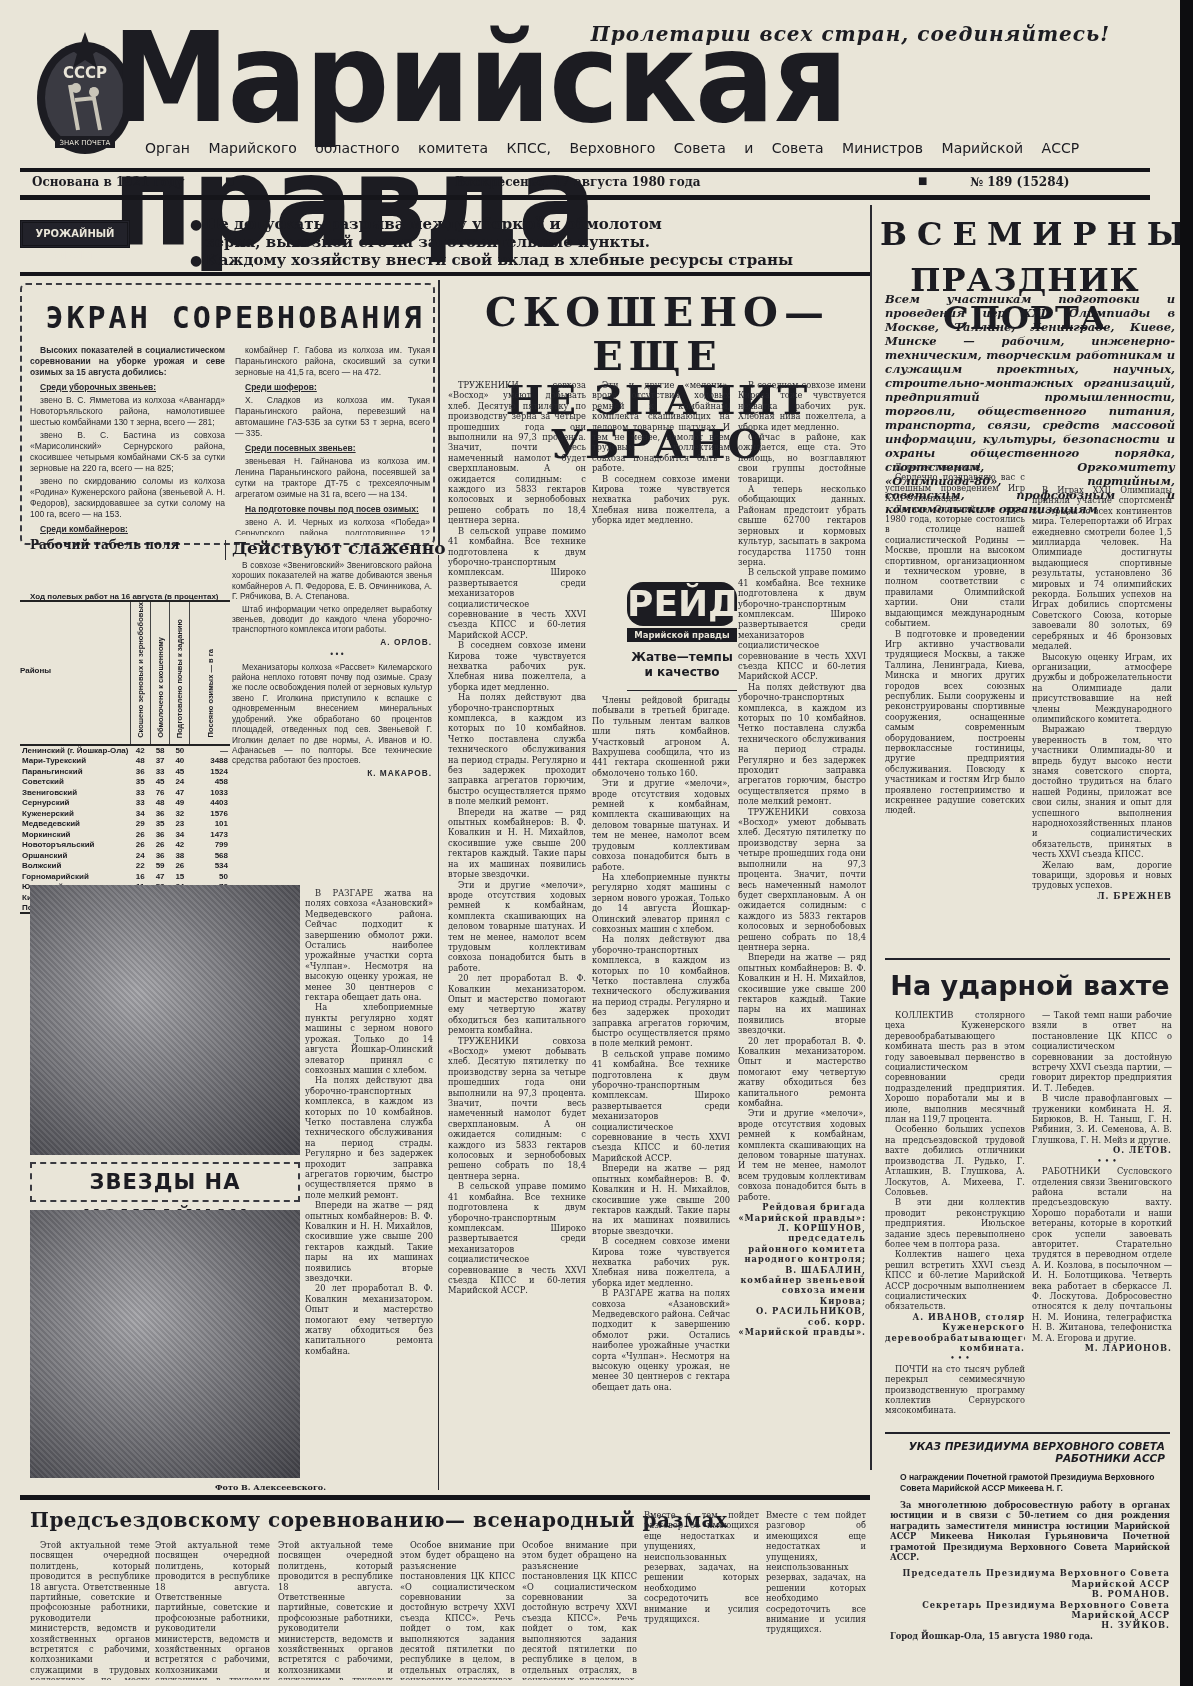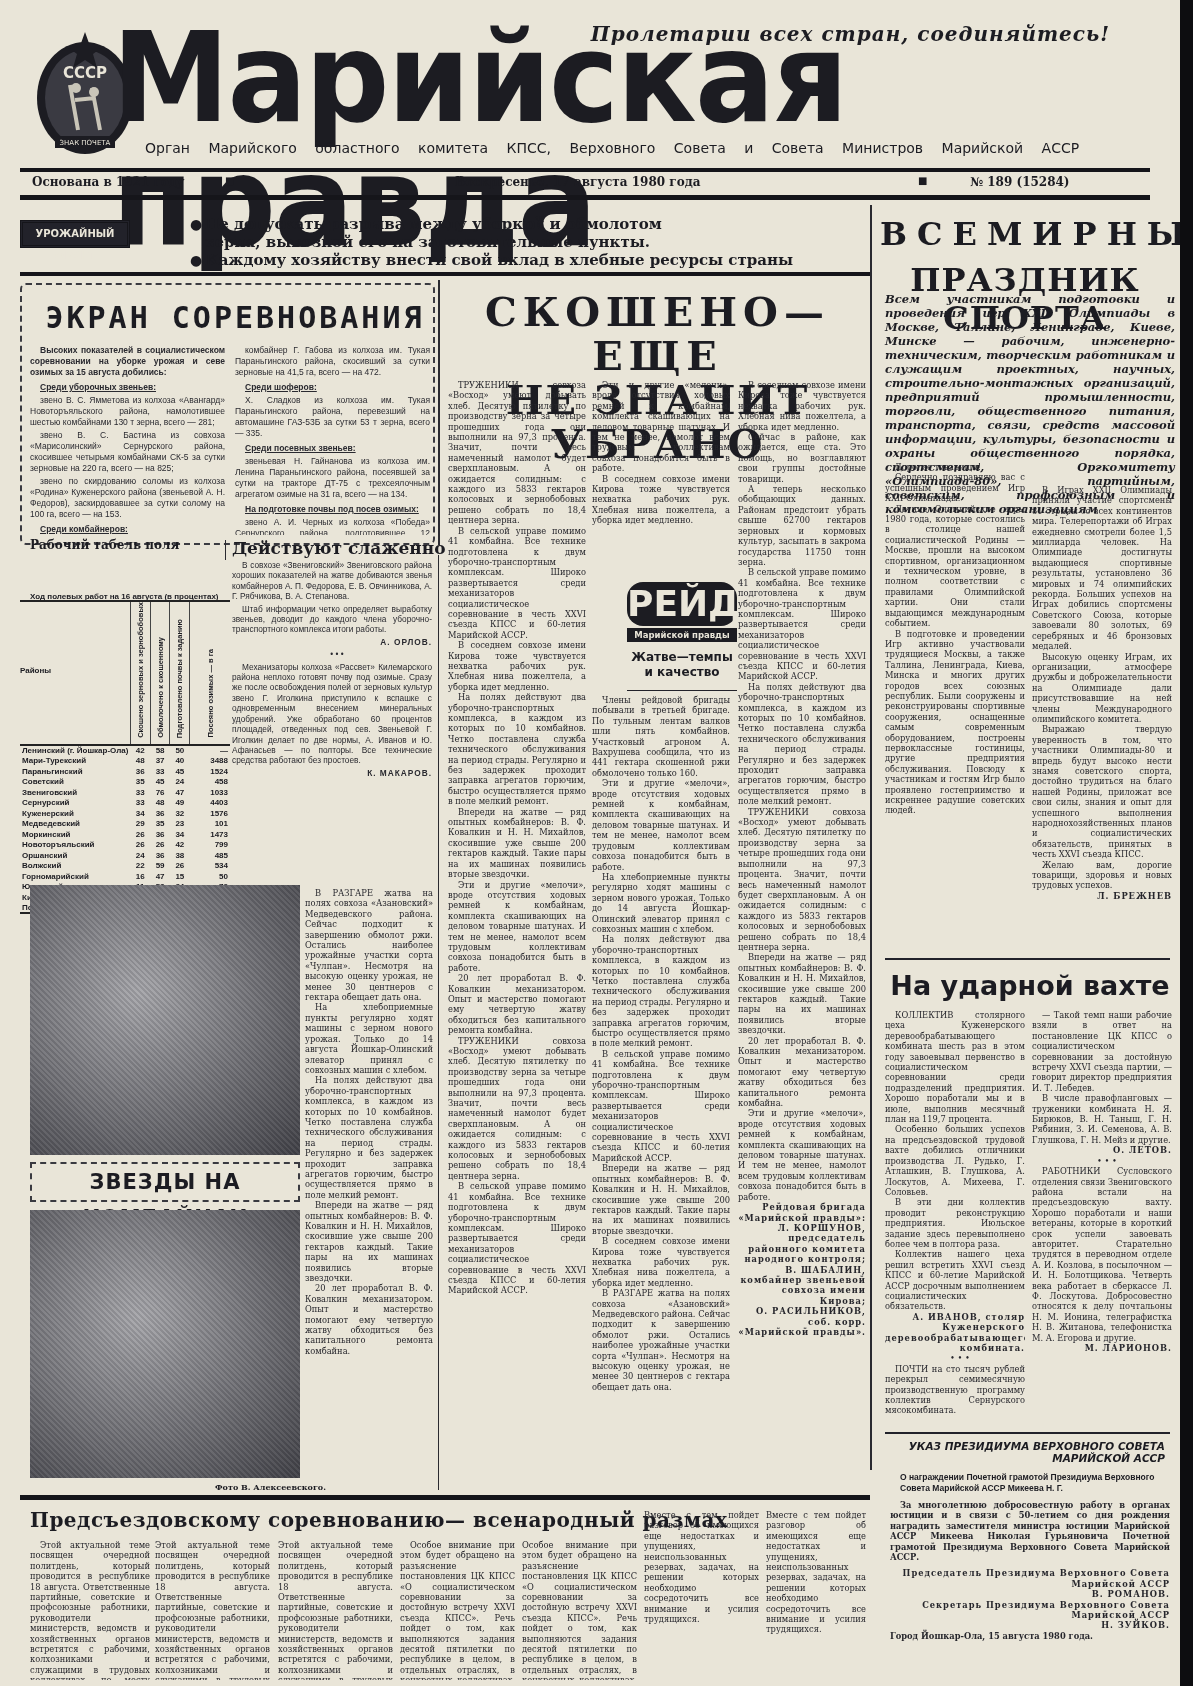--- a/index.html
+++ b/index.html
@@ -209,21 +209,21 @@
           <td class="n">26</td>
           <td class="n">26</td>
           <td class="n">42</td>
           <td class="last">799</td>
         </tr>
         <tr>
           <td class="">Оршанский</td>
           <td class="n">24</td>
           <td class="n">36</td>
           <td class="n">38</td>
-          <td class="last">485</td>
+          <td class="last">568</td>
         </tr>
         <tr>
           <td class="">Волжский</td>
           <td class="n">22</td>
           <td class="n">59</td>
           <td class="n">26</td>
           <td class="last">534</td>
         </tr>
         <tr>
           <td class="">Горномарийский</td>
@@ -368,21 +368,21 @@
     <p>В числе правофланговых — труженики комбината Н. Я. Бирюков, В. Н. Таныш, Г. Н. Рябинин, З. И. Семенова, А. В. Глушкова, Г. Н. Мейз и другие.</p>
     <p class="signature">О. ЛЕТОВ.</p>
     <p style="text-align:center">• • •</p>
     <p>РАБОТНИКИ Сусловского отделения связи Звениговского района встали на предсъездовскую вахту. Хорошо поработали и наши ветераны, которые в короткий срок успели завоевать авторитет. Старательно трудятся в переводном отделе А. И. Козлова, в посылочном — И. Н. Болотщикова. Четверть века работает в сберкассе Л. Ф. Лоскутова. Добросовестно относятся к делу почтальоны Н. М. Ионина, телеграфистка Н. В. Житанова, телефонистка М. А. Егорова и другие.</p>
     <p class="signature">М. ЛАРИОНОВ.</p>
   </div>
   <div class="h-rule" style="left:885px;top:1432px;width:285px;"></div>
 
   <div class="decree-title">
     <div>УКАЗ ПРЕЗИДИУМА ВЕРХОВНОГО СОВЕТА</div>
-    <div>МАРИЙСКОЙ АССР</div>
+    <div>РАБОТНИКИ АССР</div>
   </div>
   <div class="decree-sub">О награждении Почетной грамотой Президиума Верховного Совета Марийской АССР Микеева Н. Г.</div>
   <div class="news-text" style="left:890px;top:1500px;width:280px;height:180px;font-weight:bold;">
     <p>За многолетнюю добросовестную работу в органах юстиции и в связи с 50-летием со дня рождения наградить заместителя министра юстиции Марийской АССР Микеева Николая Гурьяновича Почетной грамотой Президиума Верховного Совета Марийской АССР.</p>
     <p class="signature" style="margin-top:6px">Председатель Президиума Верховного Совета Марийской АССР</p>
     <p class="signature">В. РОМАНОВ.</p>
     <p class="signature">Секретарь Президиума Верховного Совета Марийской АССР</p>
     <p class="signature">Н. ЗУЙКОВ.</p>
     <p style="text-indent:0;">Город Йошкар-Ола, 15 августа 1980 года.</p>
   </div>

